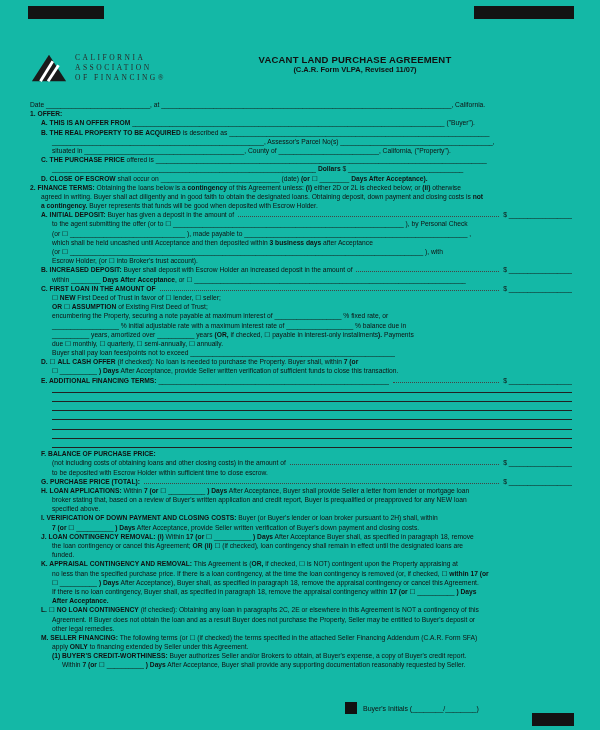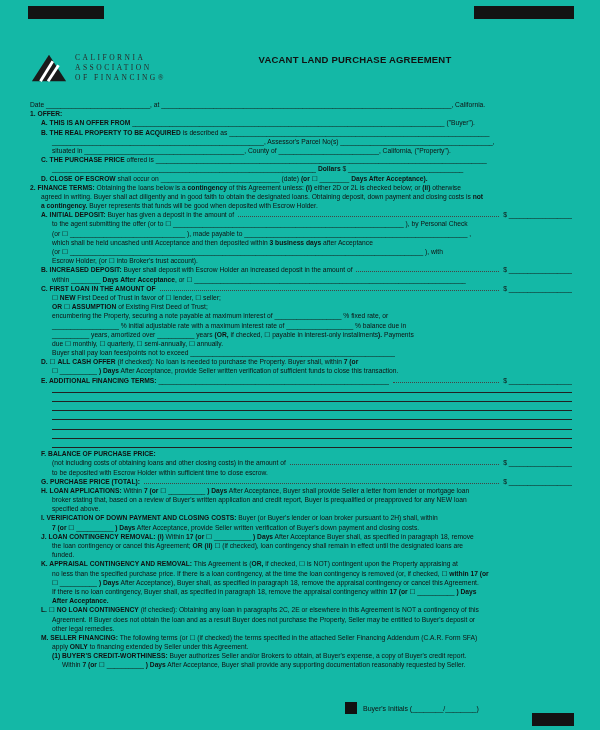--- a/index.html
+++ b/index.html
@@ -46,20 +46,21 @@
         <line x1="19" y1="30" x2="30" y2="13" stroke="#ffffff" stroke-width="3"></line>
       </svg>
       <div class="logo-text">
         <div>CALIFORNIA</div>
         <div>ASSOCIATION</div>
         <div>OF FINANCING®</div>
       </div>
     </div>
     <div class="titleblock">
       <div class="title-l1">VACANT LAND PURCHASE AGREEMENT</div>
+      <div class="title-l3">(C.A.R. Form VLPA, Revised 11/07)</div>
     </div>
   </div>
 
   <div class="doc">
       <div class="line i0">Date ____________________________, at ______________________________________________________________________________, California.</div>
       <div class="line i0"><b>1.  OFFER:</b></div>
       <div class="line i1"><b>A.  THIS IS AN OFFER FROM</b> ____________________________________________________________________________________ ("Buyer").</div>
       <div class="line i1"><b>B.  THE REAL PROPERTY TO BE ACQUIRED</b> is described as ______________________________________________________________________</div>
       <div class="line i2">_________________________________________________________, Assessor's Parcel No(s) _________________________________________,</div>
       <div class="line i2">situated in ___________________________________________, County of ___________________________, California, ("Property").</div>

